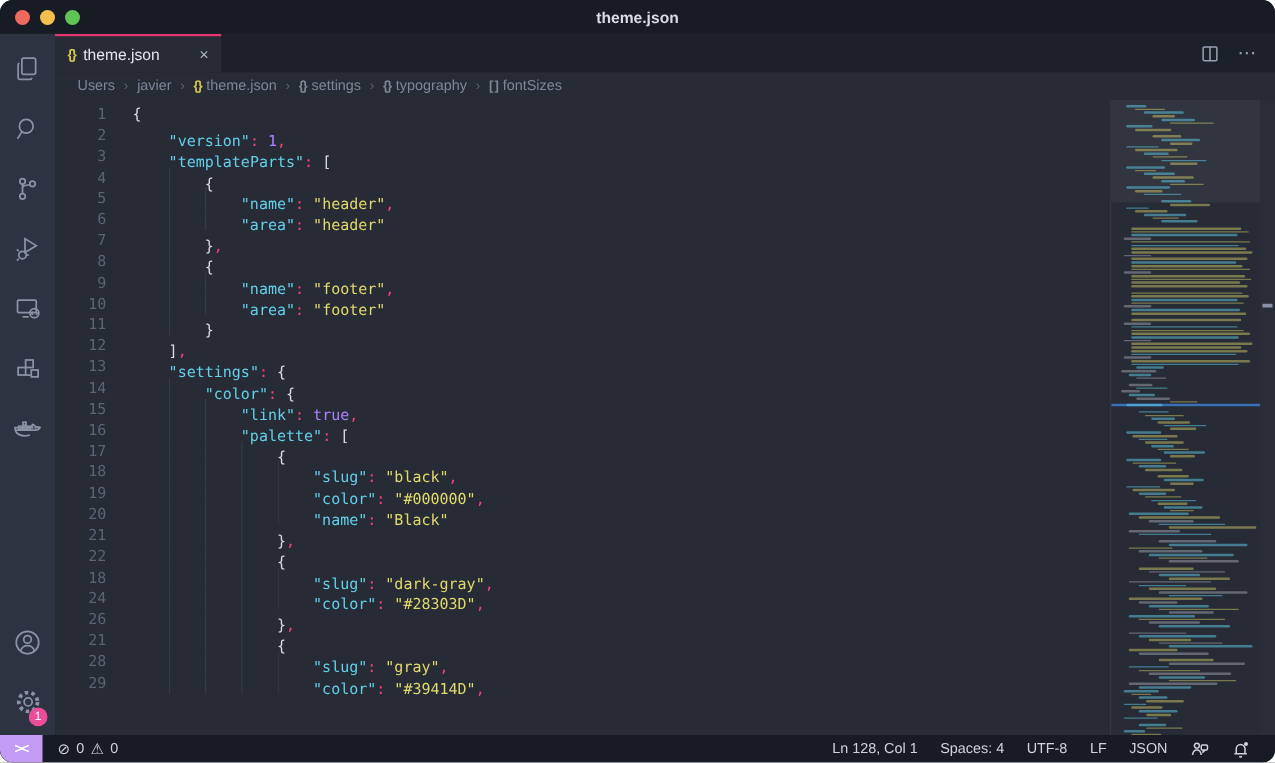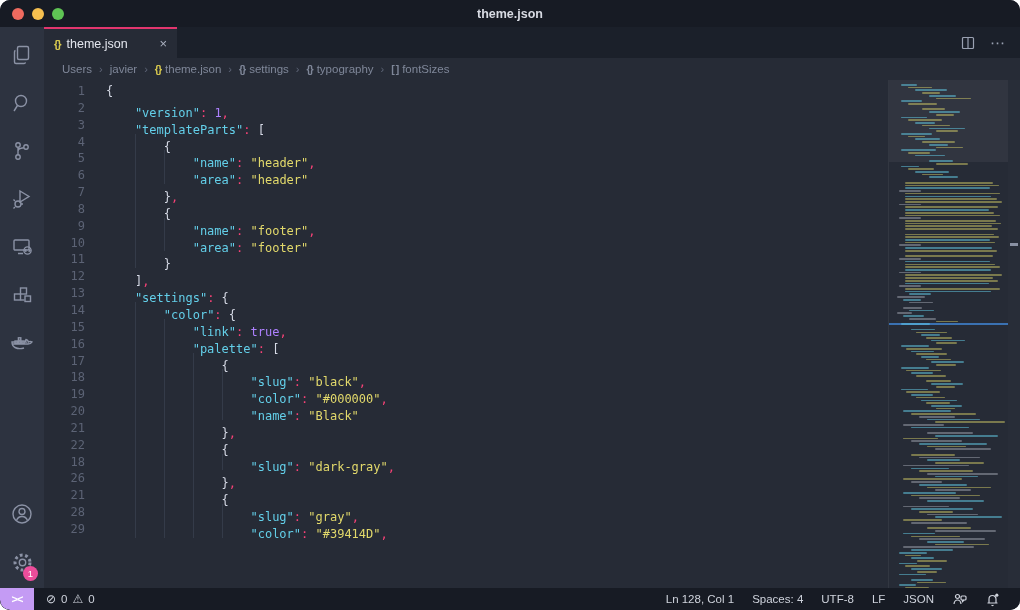--- a/index.html
+++ b/index.html
@@ -219,20 +219,21 @@
             <div class="code-row"><div class="gutter-num">14</div><div class="code-line"><span class="ind"></span><span class="ind g"></span><span class="tok-k">"color"</span><span class="tok-p">: </span><span class="tok-b">{</span></div></div>
             <div class="code-row"><div class="gutter-num">15</div><div class="code-line"><span class="ind"></span><span class="ind g"></span><span class="ind g"></span><span class="tok-k">"link"</span><span class="tok-p">: </span><span class="tok-n">true</span><span class="tok-p">,</span></div></div>
             <div class="code-row"><div class="gutter-num">16</div><div class="code-line"><span class="ind"></span><span class="ind g"></span><span class="ind g"></span><span class="tok-k">"palette"</span><span class="tok-p">: </span><span class="tok-b">[</span></div></div>
             <div class="code-row"><div class="gutter-num">17</div><div class="code-line"><span class="ind"></span><span class="ind g"></span><span class="ind g"></span><span class="ind g"></span><span class="tok-b">{</span></div></div>
             <div class="code-row"><div class="gutter-num">18</div><div class="code-line"><span class="ind"></span><span class="ind g"></span><span class="ind g"></span><span class="ind g"></span><span class="ind g"></span><span class="tok-k">"slug"</span><span class="tok-p">: </span><span class="tok-s">"black"</span><span class="tok-p">,</span></div></div>
             <div class="code-row"><div class="gutter-num">19</div><div class="code-line"><span class="ind"></span><span class="ind g"></span><span class="ind g"></span><span class="ind g"></span><span class="ind g"></span><span class="tok-k">"color"</span><span class="tok-p">: </span><span class="tok-s">"#000000"</span><span class="tok-p">,</span></div></div>
             <div class="code-row"><div class="gutter-num">20</div><div class="code-line"><span class="ind"></span><span class="ind g"></span><span class="ind g"></span><span class="ind g"></span><span class="ind g"></span><span class="tok-k">"name"</span><span class="tok-p">: </span><span class="tok-s">"Black"</span></div></div>
             <div class="code-row"><div class="gutter-num">21</div><div class="code-line"><span class="ind"></span><span class="ind g"></span><span class="ind g"></span><span class="ind g"></span><span class="tok-b">}</span><span class="tok-p">,</span></div></div>
             <div class="code-row"><div class="gutter-num">22</div><div class="code-line"><span class="ind"></span><span class="ind g"></span><span class="ind g"></span><span class="ind g"></span><span class="tok-b">{</span></div></div>
             <div class="code-row"><div class="gutter-num">18</div><div class="code-line"><span class="ind"></span><span class="ind g"></span><span class="ind g"></span><span class="ind g"></span><span class="ind g"></span><span class="tok-k">"slug"</span><span class="tok-p">: </span><span class="tok-s">"dark-gray"</span><span class="tok-p">,</span></div></div>
+            <div class="code-row"><div class="gutter-num">24</div><div class="code-line"><span class="ind"></span><span class="ind g"></span><span class="ind g"></span><span class="ind g"></span><span class="ind g"></span><span class="tok-k">"color"</span><span class="tok-p">: </span><span class="tok-s">"#28303D"</span><span class="tok-p">,</span></div></div>
             <div class="code-row"><div class="gutter-num">26</div><div class="code-line"><span class="ind"></span><span class="ind g"></span><span class="ind g"></span><span class="ind g"></span><span class="tok-b">}</span><span class="tok-p">,</span></div></div>
             <div class="code-row"><div class="gutter-num">21</div><div class="code-line"><span class="ind"></span><span class="ind g"></span><span class="ind g"></span><span class="ind g"></span><span class="tok-b">{</span></div></div>
             <div class="code-row"><div class="gutter-num">28</div><div class="code-line"><span class="ind"></span><span class="ind g"></span><span class="ind g"></span><span class="ind g"></span><span class="ind g"></span><span class="tok-k">"slug"</span><span class="tok-p">: </span><span class="tok-s">"gray"</span><span class="tok-p">,</span></div></div>
             <div class="code-row"><div class="gutter-num">29</div><div class="code-line"><span class="ind"></span><span class="ind g"></span><span class="ind g"></span><span class="ind g"></span><span class="ind g"></span><span class="tok-k">"color"</span><span class="tok-p">: </span><span class="tok-s">"#39414D"</span><span class="tok-p">,</span></div></div>
           </div>
         <div class="minimap">
           <div class="mm-slider"></div>
           <div class="mm-cursor"></div>
         <div class="mm-row" style="top: 4px; left: 12px; width: 16px; background: rgba(99, 207, 233, 0.5);"></div>
             <div class="mm-row" style="top: 6.72px; left: 19px; width: 24.14px; background: rgba(226, 217, 107, 0.45);"></div>

